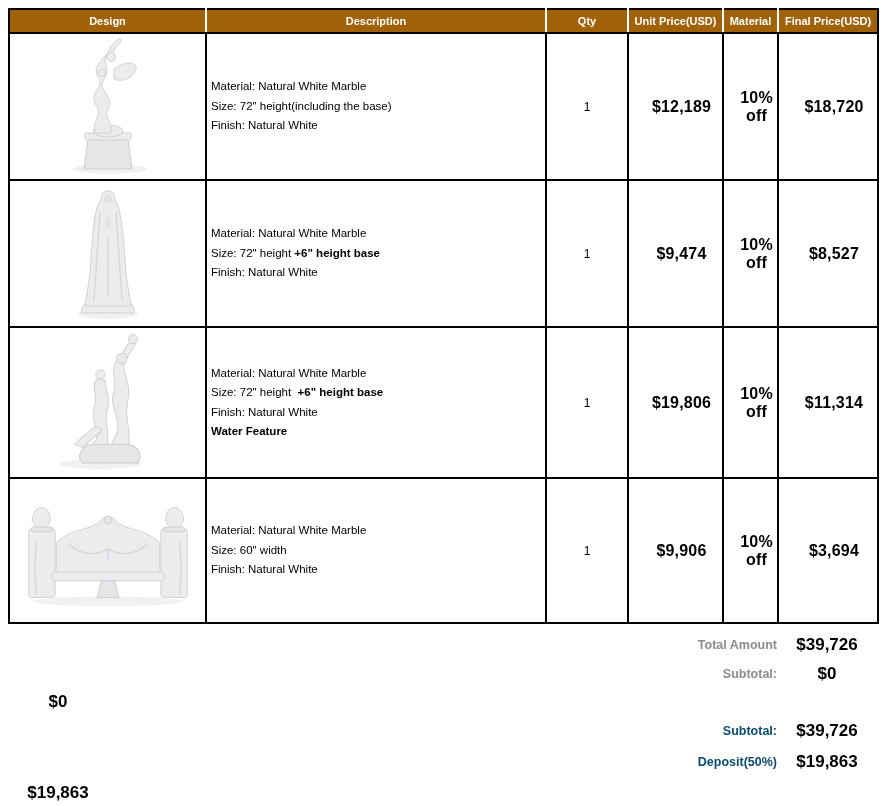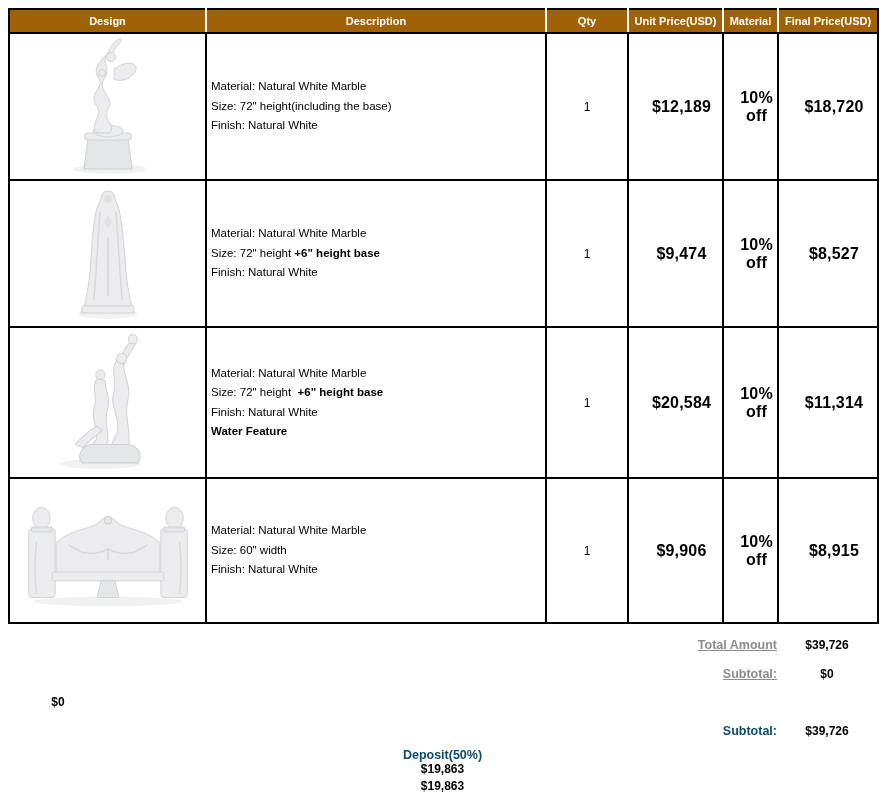--- a/index.html
+++ b/index.html
@@ -26,24 +26,24 @@
   tr.r3 td { height:149px; }
   tr.r4 td { height:143px; }
   td.design { text-align:center; }
   td.desc   { padding-left:4px; font-size:11.5px; }
   .desc-line { line-height:19.5px; white-space:pre-wrap; }
   .b { font-weight:bold; }
   td.qty   { text-align:center; font-size:12px; }
   td.money { text-align:center; font-size:16px; font-weight:bold; letter-spacing:0.2px;padding-left:12px; }
   .summary { position:absolute; left:8px; top:631px; width:869px; }
   .srow { display:flex; align-items:center; height:28.5px; }
-  .srow.gap { margin-top:2.5px;flex-direction:column; }
+  .srow.gap { margin-top:2.5px; }
   .slabel { flex:1; text-align:right; font-weight:bold; font-size:12.5px; color:#0c4a6e; }
-  .slabel.muted { color:#8c8c8c;text-decoration:underline; }
-  .svalue { width:100px; text-align:center; font-weight:bold; font-size:12px; color:#000; }
+  .slabel.muted { color:#8c8c8c; }
+  .svalue { width:100px; text-align:center; font-weight:bold; font-size:17px; color:#000; }
   svg .fill1 { fill:#ececee; stroke:#d0d2d4; stroke-width:1; }
   svg .fill2 { fill:#e4e6e8; stroke:#cdcfd1; stroke-width:1; }
   svg .detail { fill:none; stroke:#d6d8da; stroke-width:1.5; }
   svg .shadow { fill:#f1f1f1; stroke:none; }
 </style>
 </head>
 <body>
 
 <table class="quote">
   <colgroup>
@@ -129,21 +129,21 @@
           <path class="fill1" d="M44,95 C36,100 28,107 23,113 L31,116 C37,108 46,103 50,99 Z"></path>
         </svg>
       </td>
       <td class="desc">
         <div class="desc-line"><span>Material: Natural White Marble</span><span class="b"></span></div>
         <div class="desc-line"><span>Size: 72" height  </span><span class="b">+6" height base</span></div>
         <div class="desc-line"><span>Finish: Natural White</span><span class="b"></span></div>
         <div class="desc-line"><span></span><span class="b">Water Feature</span></div>
       </td>
       <td class="qty">1</td>
-      <td class="money">$20,584</td>
+      <td class="money">$19,806</td>
       <td class="money">10% off</td>
       <td class="money">$11,314</td>
     </tr>
 
     <tr class="r4">
       <td class="design">
         <svg width="186" height="124" viewBox="0 0 190 125">
           <ellipse class="shadow" cx="95" cy="116" rx="76" ry="5"></ellipse>
           <rect class="fill1" x="14" y="42" width="27" height="70" rx="3"></rect>
           <rect class="fill1" x="149" y="42" width="27" height="70" rx="3"></rect>
@@ -163,21 +163,21 @@
         </svg>
       </td>
       <td class="desc">
         <div class="desc-line"><span>Material: Natural White Marble</span><span class="b"></span></div>
         <div class="desc-line"><span>Size: 60" width</span><span class="b"></span></div>
         <div class="desc-line"><span>Finish: Natural White</span><span class="b"></span></div>
       </td>
       <td class="qty">1</td>
       <td class="money">$9,906</td>
       <td class="money">10% off</td>
-      <td class="money">$8,915</td>
+      <td class="money">$3,694</td>
     </tr>
 
   </tbody>
 </table>
 
 <div class="summary">
   <div class="srow">
     <div class="slabel muted">Total Amount</div>
     <div class="svalue">$39,726</div>
   </div>

